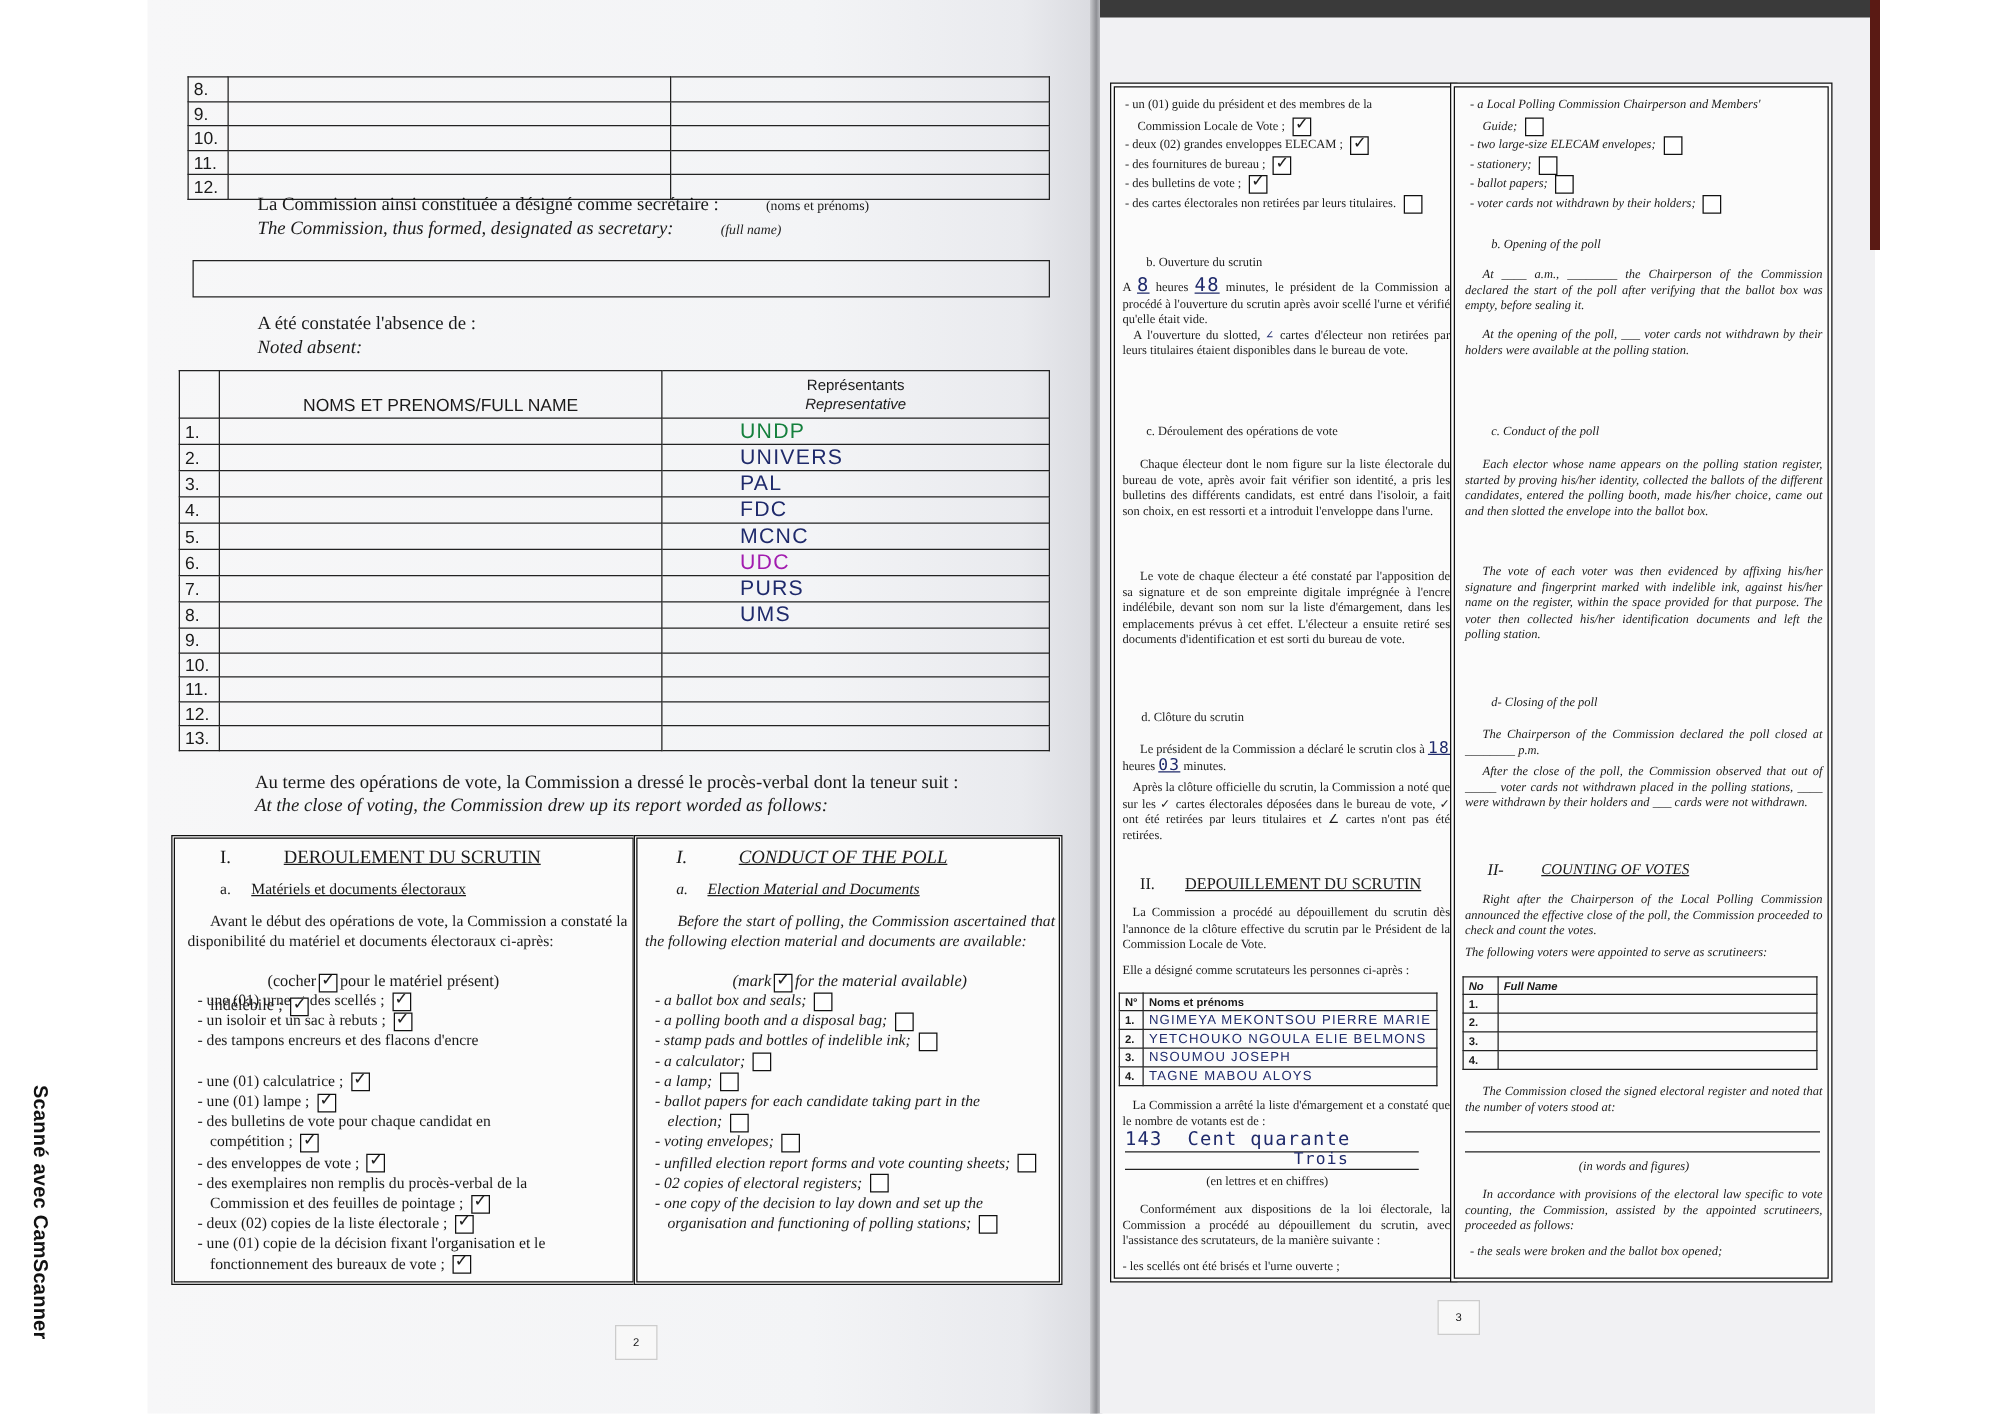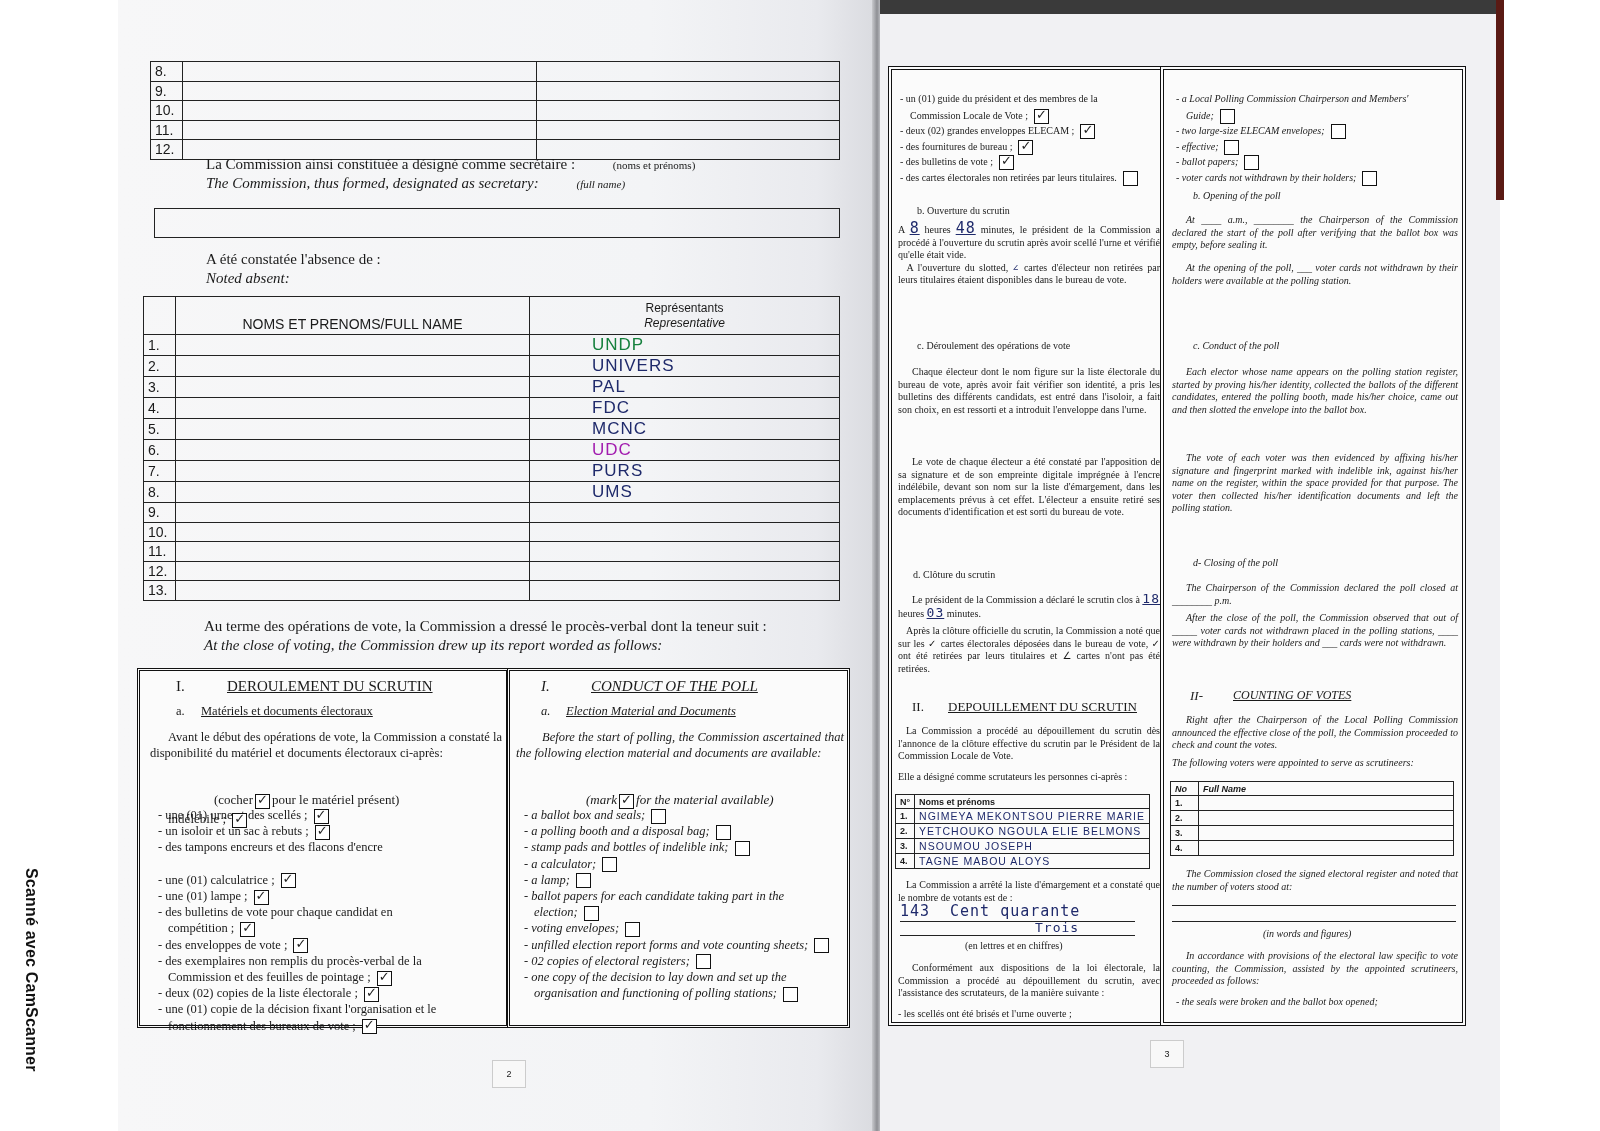--- a/index.html
+++ b/index.html
@@ -28,21 +28,21 @@
   .bold { font-weight: normal; }
   .u { text-decoration: underline; }
   .small { font-size: 11px; padding-left: 34px; }
 
   .hand { font-family: "DejaVu Sans Mono", monospace; color: #1f2a6b; letter-spacing: 1px; }
 
   
   .box { position: absolute; border: 3px double #111; background: #fbfbfb; }
 
   .para { position: absolute; font-size: 12.5px; line-height: 15.5px; text-align: justify; }
-  .item { position: absolute; font-size: 12.5px; white-space: nowrap; margin-top: 15px; }
+  .item { position: absolute; font-size: 12.5px; white-space: nowrap; }
   .cb { display: inline-block; width: 15px; height: 15px; border: 1.4px solid #111; vertical-align: middle; margin-left: 6px; position: relative; background: #fff; }
   .cb.checked::after { content: "✓"; position: absolute; left: 1px; top: -3px; font-size: 13px; color: #222; font-family: "DejaVu Sans", sans-serif; }
 
   .rtext { font-size: 10px; line-height: 12.5px; }
   .page-num { position: absolute; width: 34px; height: 28px; border: 1px solid #ccc; background: #f8f8f8; font-size: 9px; text-align: center; line-height: 26px; font-family: "Liberation Sans", sans-serif; }
 </style>
 </head>
 <body>
 
 <div class="scan-left-margin"></div>
@@ -242,21 +242,21 @@
     <div class="item" style="left:910px; top:93.5px; font-size:10px;"><span>Commission Locale de Vote ;</span><span class="cb checked"></span></div>
     <div class="item" style="left:900px; top:109px; font-size:10px;"><span>- deux (02) grandes enveloppes ELECAM ;</span><span class="cb checked"></span></div>
     <div class="item" style="left:900px; top:124.5px; font-size:10px;"><span>- des fournitures de bureau ;</span><span class="cb checked"></span></div>
     <div class="item" style="left:900px; top:140px; font-size:10px;"><span>- des bulletins de vote ;</span><span class="cb checked"></span></div>
     <div class="item" style="left:900px; top:155.5px; font-size:10px;"><span>- des cartes électorales non retirées par leurs titulaires.</span><span class="cb"></span></div>
   </div>
 <div id="ren-items">
     <div class="item it" style="left:1176px; top:78px; font-size:10px;"><span>- a Local Polling Commission Chairperson and Members'</span></div>
     <div class="item it" style="left:1186px; top:93.5px; font-size:10px;"><span>Guide;</span><span class="cb"></span></div>
     <div class="item it" style="left:1176px; top:109px; font-size:10px;"><span>- two large-size ELECAM envelopes;</span><span class="cb"></span></div>
-    <div class="item it" style="left:1176px; top:124.5px; font-size:10px;"><span>- effective;</span><span class="cb"></span></div>
+    <div class="item it" style="left:1176px; top:124.5px; font-size:10px;"><span>- stationery;</span><span class="cb"></span></div>
     <div class="item it" style="left:1176px; top:140px; font-size:10px;"><span>- ballot papers;</span><span class="cb"></span></div>
     <div class="item it" style="left:1176px; top:155.5px; font-size:10px;"><span>- voter cards not withdrawn by their holders;</span><span class="cb"></span></div>
   </div>
 
 <div class="txt rtext bold" style="left:917px; top:205px;">b.  Ouverture du scrutin</div>
 <div class="para rtext" style="left:898px; top:222px; width:262px;">
   <span>A</span>
   <span class="hand" style="font-size:15px; text-decoration:underline;">8</span>
   <span>heures</span>
   <span class="hand" style="font-size:15px; text-decoration:underline;">48</span>

